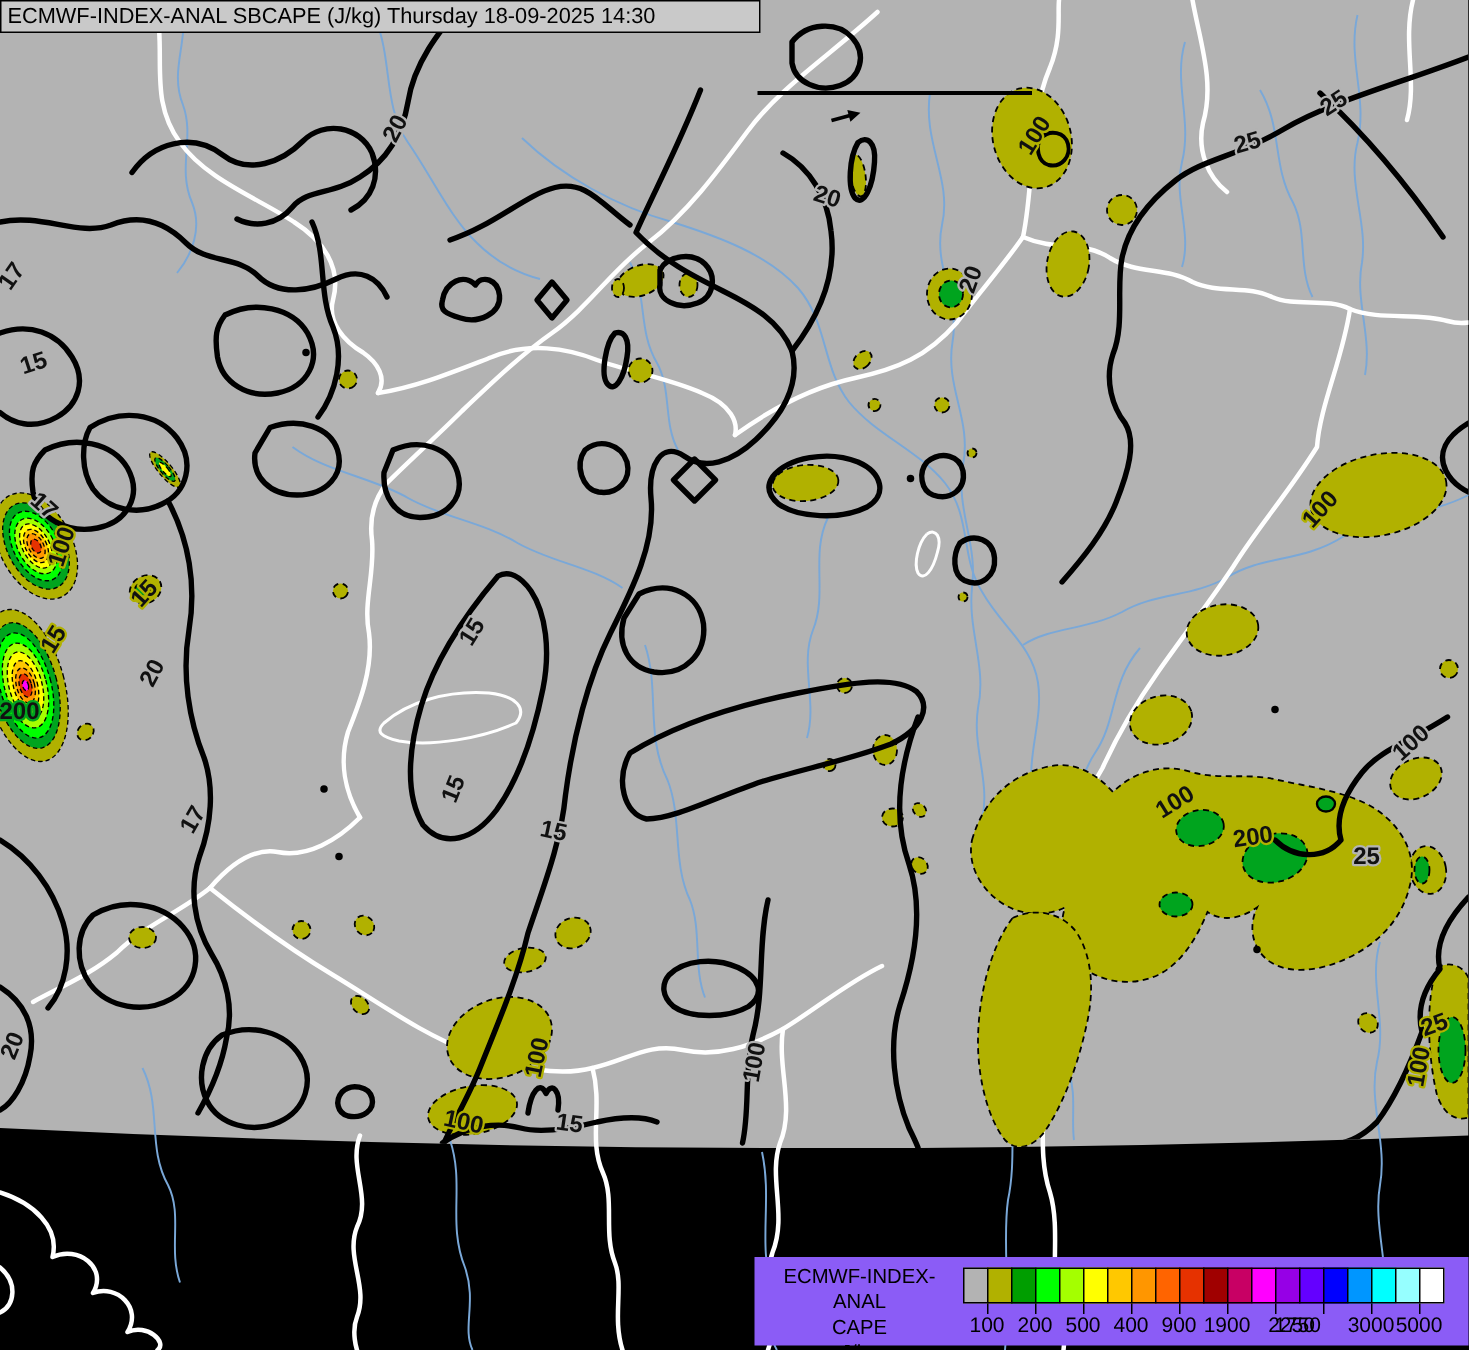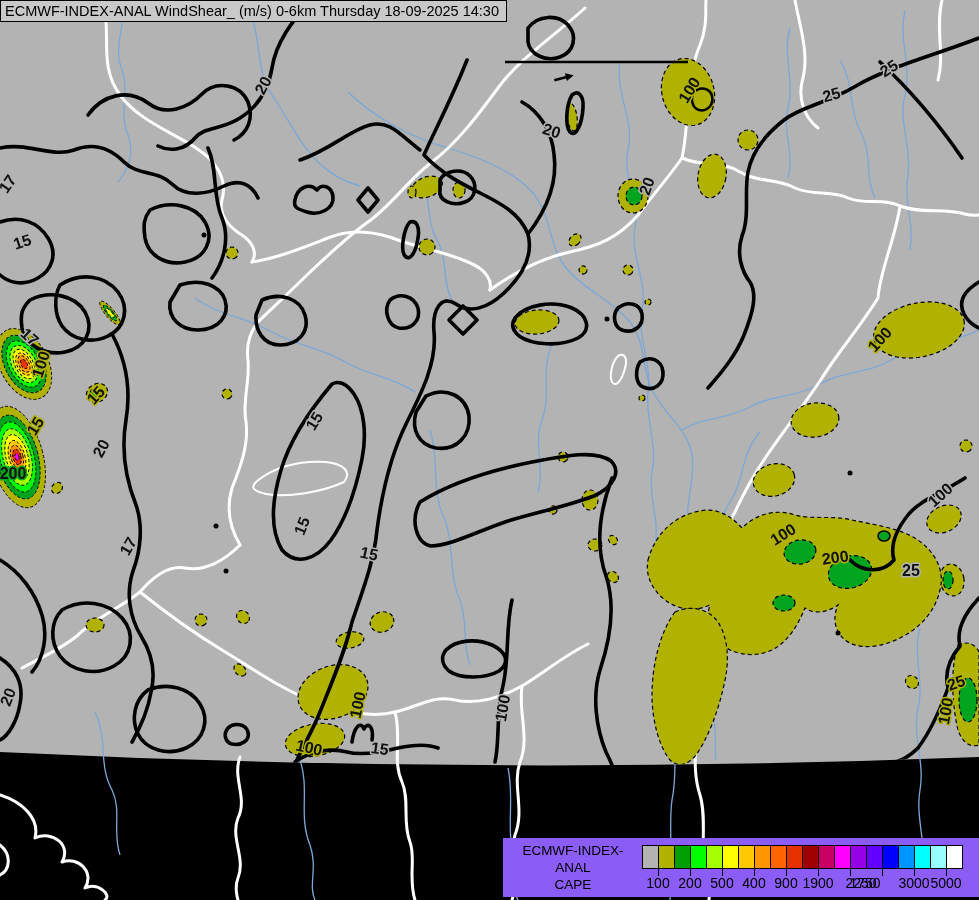--- a/index.html
+++ b/index.html
@@ -274,21 +274,21 @@
         <text class="maplabel" transform="translate(508,709) rotate(-80)" text-anchor="middle" stroke="#b3b3b3" stroke-width="3">100</text>
         <text class="maplabel" transform="translate(308,753) rotate(12)" text-anchor="middle" stroke="#b1b100" stroke-width="3">100</text>
         <text class="maplabel" transform="translate(379,754) rotate(8)" text-anchor="middle" stroke="#b3b3b3" stroke-width="3">15</text>
         <text class="maplabel" transform="translate(958,688) rotate(-20)" text-anchor="middle" stroke="#b1b100" stroke-width="3">25</text>
         <text class="maplabel" transform="translate(951,712) rotate(-80)" text-anchor="middle" stroke="#b1b100" stroke-width="3">100</text>
       </g>
   </g>
 </svg>
 
 <div class="header">
-  <div class="hline">ECMWF-INDEX-ANAL WindShear_ (m/s) 0-6km Thursday 18-09-2025 14:30</div>
+  <div class="hline">ECMWF-INDEX-ANAL SBCAPE (J/kg) Thursday 18-09-2025 14:30</div>
 </div>
 
 <div class="legend">
   <div class="legtitle">
     <div>ECMWF-INDEX-ANAL</div>
     <div>CAPE</div>
     <div>J/kg</div>
   </div>
   <div class="cells" id="legend-cells">
       <div class="cell" style="background: rgb(179, 179, 179);"></div>

